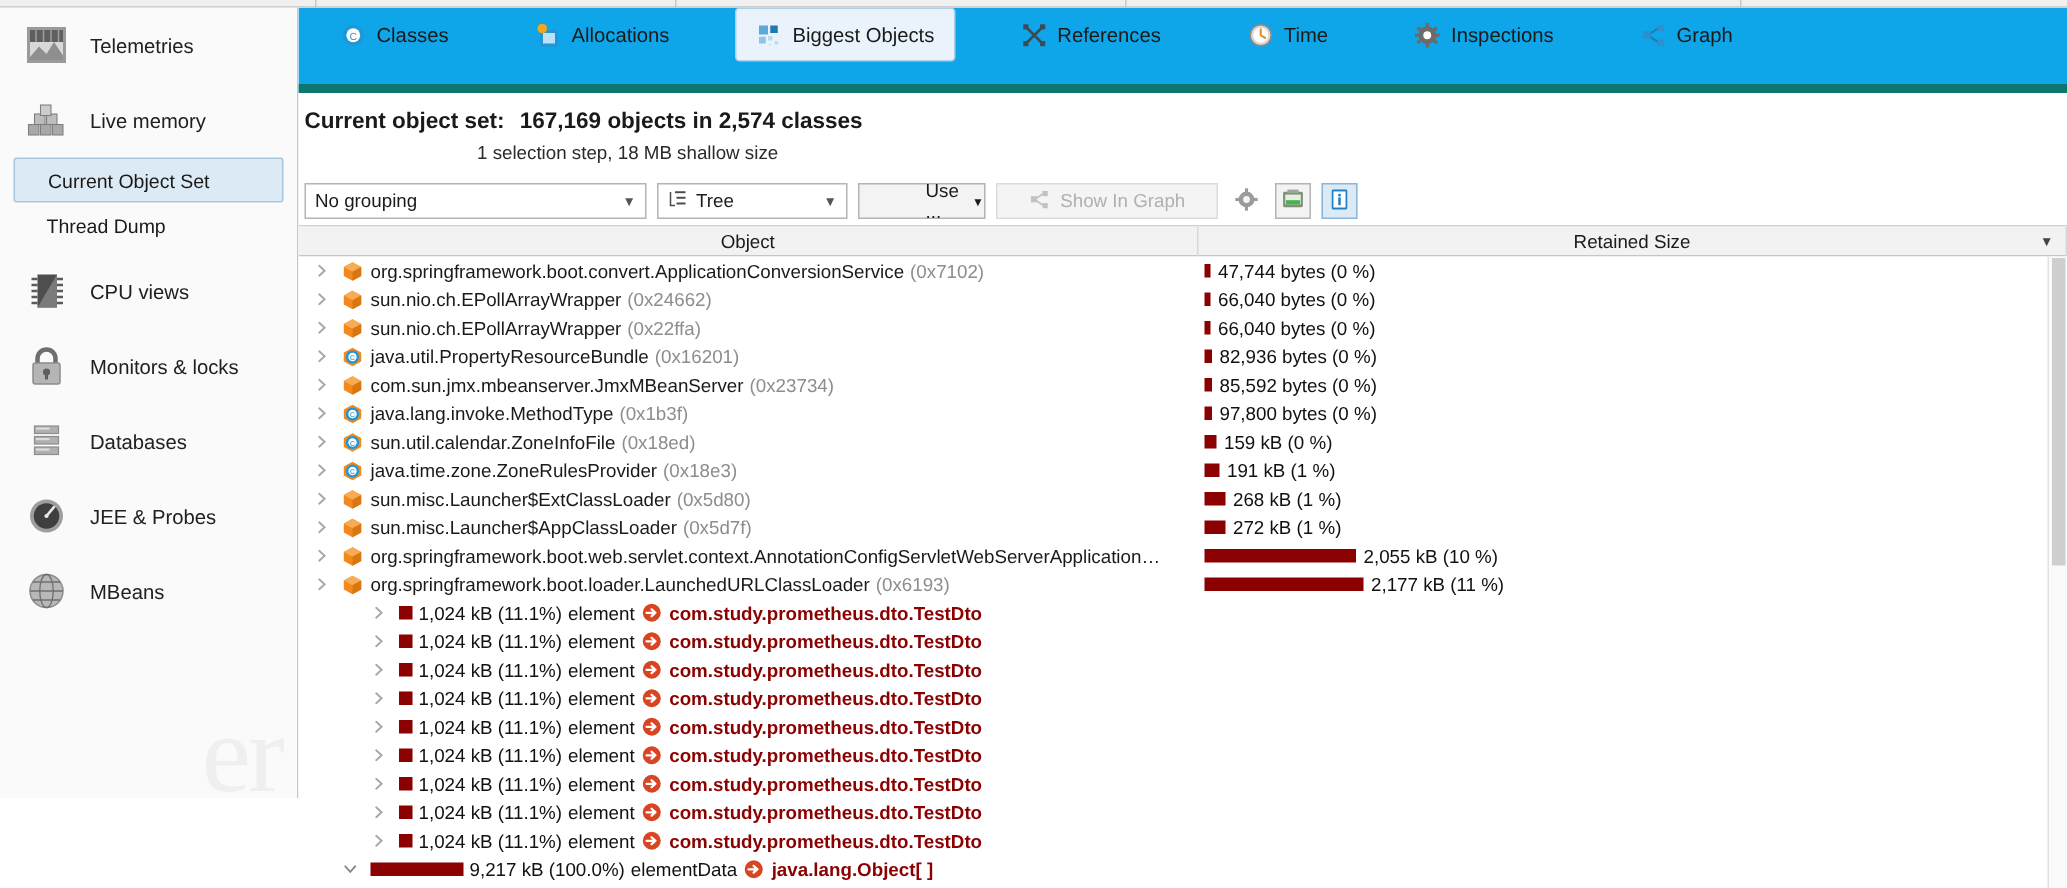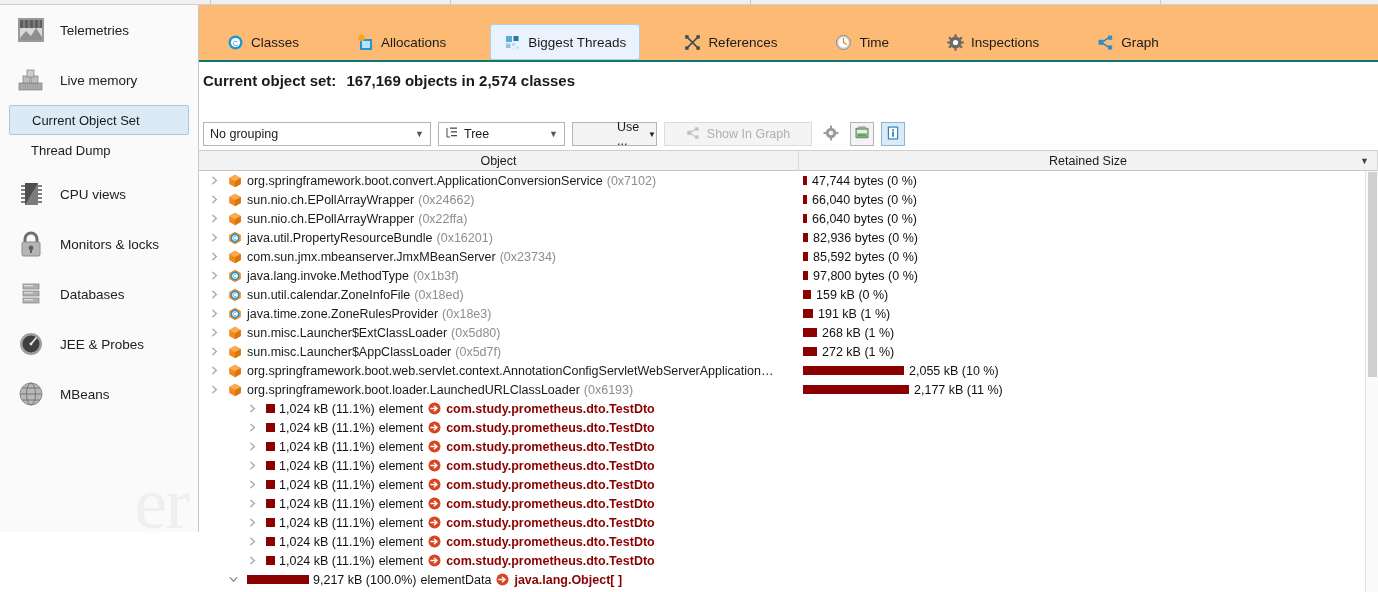--- a/index.html
+++ b/index.html
@@ -53,23 +53,23 @@
     user-select: none; pointer-events: none; letter-spacing: -2px;
   }
 
   
   .main { flex: 1 1 auto; height: 592px; position: relative; background: #fff;
           display: flex; flex-direction: column; padding-top: 5px; overflow: hidden; }
 
   
   .tabstrip {
     height: 57px; flex: 0 0 57px;
-    display: flex; align-items: flex-end;
-    border-bottom: 2px solid #0f766e;
-    background: #fdba74;
+    display: flex; align-items: flex-start;
+    border-bottom: 6px solid #0f766e;
+    background: #0ea5e9;
     padding-left: 14px;
   }
   .tab {
     display: flex; align-items: center; gap: 7px;
     height: 36px; padding: 0 13px; margin-right: 30px;
     border: 1px solid transparent; border-radius: 3px;
     font-size: 13.5px; color: #1a1a1a; cursor: default; white-space: nowrap;
   }
   .tab.active { background: #eaf3fb; border-color: #aecfe8; }
   .tab .tico { width: 17px; height: 17px; flex: 0 0 17px; display:block; }
@@ -298,21 +298,21 @@
         <span class="tico">
           <svg width="17" height="17" viewBox="0 0 17 17">
             <rect x="2" y="2" width="6" height="6" fill="#5aa9d8"></rect>
             <rect x="9.5" y="2" width="5" height="5" fill="#2279ad"></rect>
             <rect x="2" y="9.5" width="4.5" height="4.5" fill="#8fc6e6"></rect>
             <rect x="8" y="9" width="3" height="3" fill="#b9d9ee"></rect>
             <rect x="12.5" y="12.5" width="2.2" height="2.2" fill="#b9d9ee"></rect>
             <rect x="8.5" y="14" width="1.6" height="1.6" fill="#cfe6f4"></rect>
           </svg>
         </span>
-        <span>Biggest Threads</span>
+        <span>Biggest Objects</span>
       </div>
 
       <div class="tab">
         <span class="tico">
           <svg width="17" height="17" viewBox="0 0 17 17">
             <g stroke="#3b4a55" stroke-width="1.7" fill="none" stroke-linecap="round">
               <path d="M3 3 L14 14"></path>
                 <path d="M14 3 L3 14"></path>
             </g>
             <g fill="#3b4a55">
@@ -370,20 +370,21 @@
         </span>
         <span>Graph</span>
       </div>
     </div>
 
     <div class="objhdr">
       <div class="l1">
         <span class="k">Current object set:</span>
         <span>167,169 objects in 2,574 classes</span>
       </div>
+      <div class="l2">1 selection step, 18 MB shallow size</div>
     </div>
 
     <div class="toolbar">
       <div class="combo grouping">
         <span>No grouping</span>
         <span class="caret">▼</span>
       </div>
 
       <div class="combo viewmode">
         <span>

